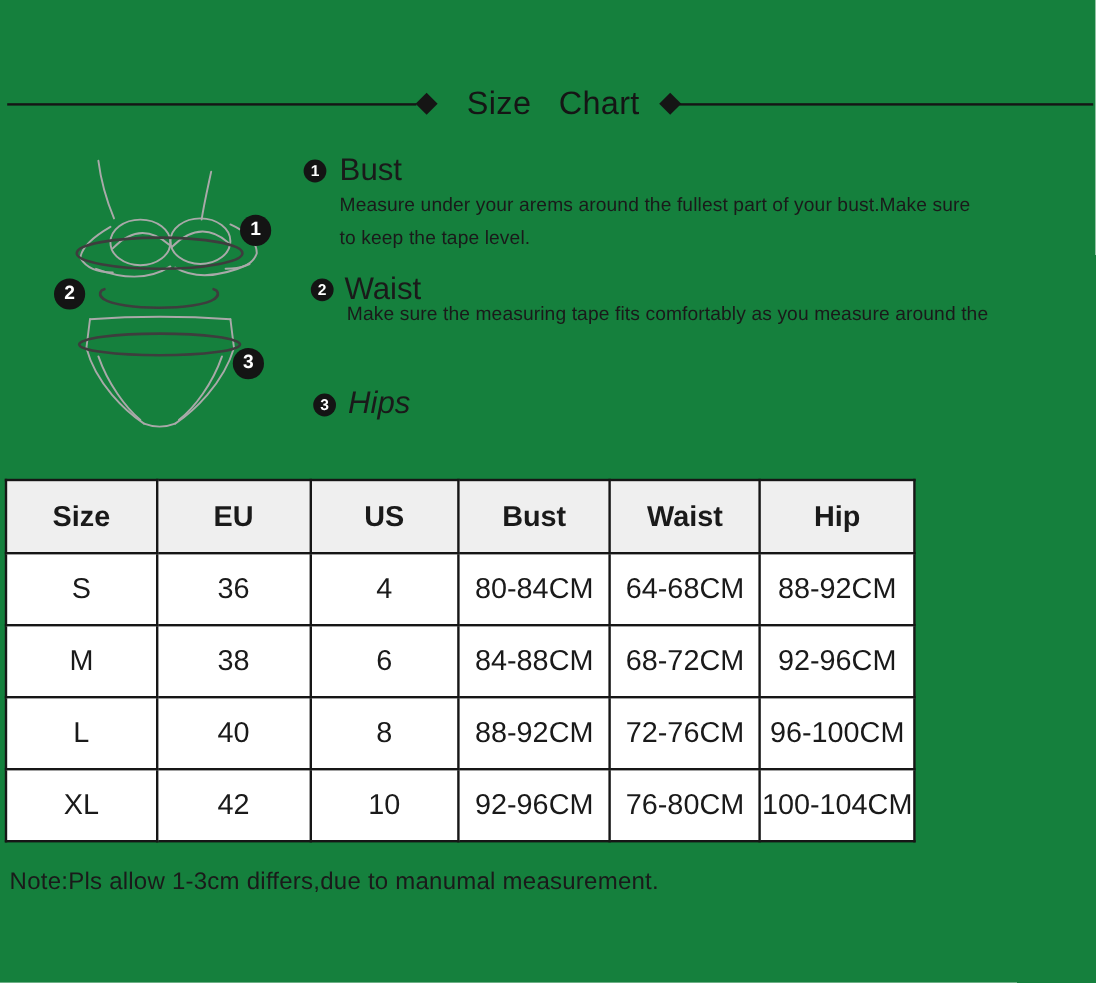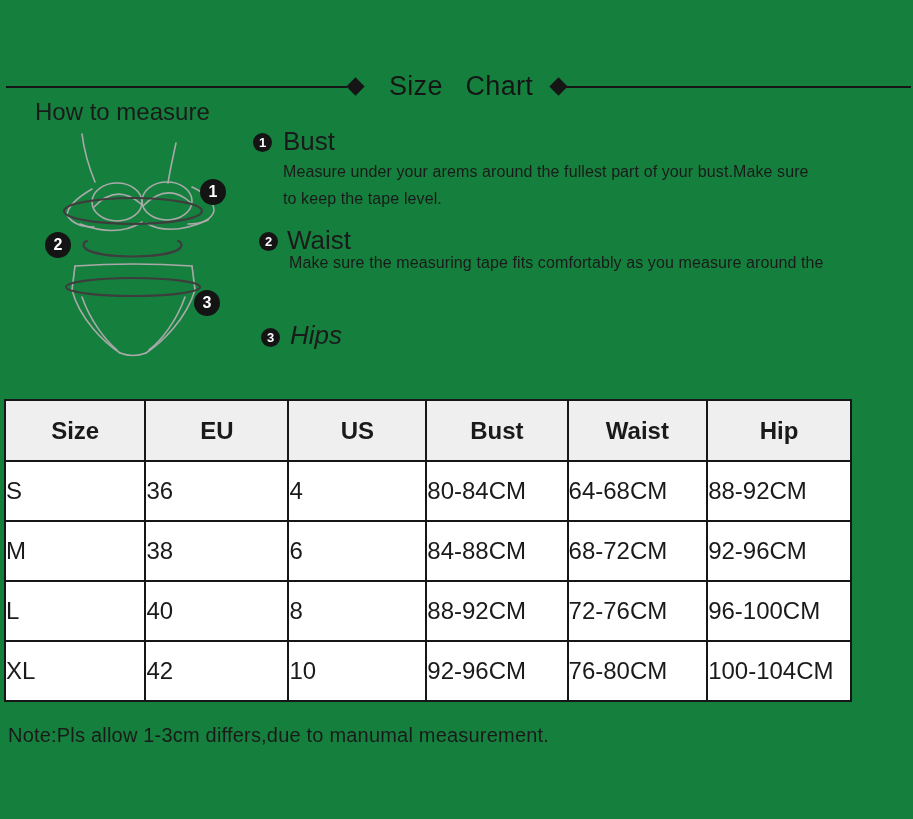--- a/index.html
+++ b/index.html
@@ -30,41 +30,40 @@
   .sec-badge {
     position:absolute; width:19px; height:19px; border-radius:50%;
     background:#141414; color:#ffffff; font-size:13px; font-weight:bold;
     display:flex; align-items:center; justify-content:center;
   }
   .sec-heading { position:absolute; font-size:26px; white-space:nowrap; }
   .sec-body { position:absolute; font-size:16px; line-height:27px; white-space:nowrap; letter-spacing:0.1px; }
   .sec-body .indent { padding-left:7px; }
   
   .size-table {
-    position:absolute; left:4px; top:399px; width:848px;
-    border-collapse:collapse; table-layout:fixed; 
+    position:absolute; left:4px; top:399px; width:759px;
+    border-collapse:collapse; table-layout:fixed; text-align:center;
   }
   .size-table th, .size-table td { border:2px solid #161616; padding:0; }
   .size-table th { height:59px; background:#efefef; font-size:24px; font-weight:bold; }
   .size-table td { height:58px; font-size:24px; font-weight:normal; background:#ffffff; }
   
   .note { position:absolute; left:8px; top:724px; font-size:20px; letter-spacing:0.2px; white-space:nowrap; }
 </style>
 </head>
 <body>
 
 <div class="page">
 
   <div class="rule rule-left"></div>
   <div class="diamond diamond-left"></div>
   <div class="title">Size Chart</div>
   <div class="diamond diamond-right"></div>
   <div class="rule rule-right"></div>
 
-  <div class="htm-heading">How to measure</div>
 
   <svg class="figure" viewBox="0 0 220 255" fill="none">
     <g stroke="#a9a9a9" stroke-width="1.6" stroke-linecap="round">
       <path d="M52,9 C54,25 58,40 65,57"></path>
       <path d="M146,18 C143,32 140,45 138,58"></path>
       <ellipse cx="87" cy="77" rx="25" ry="19"></ellipse>
       <ellipse cx="137" cy="76" rx="25" ry="19"></ellipse>
       <path d="M64,82 Q87,58 111,79"></path>
       <path d="M113,81 Q137,57 160,77"></path>
       <path d="M62,64 Q38,78 37,90 Q44,102 64,102"></path>

